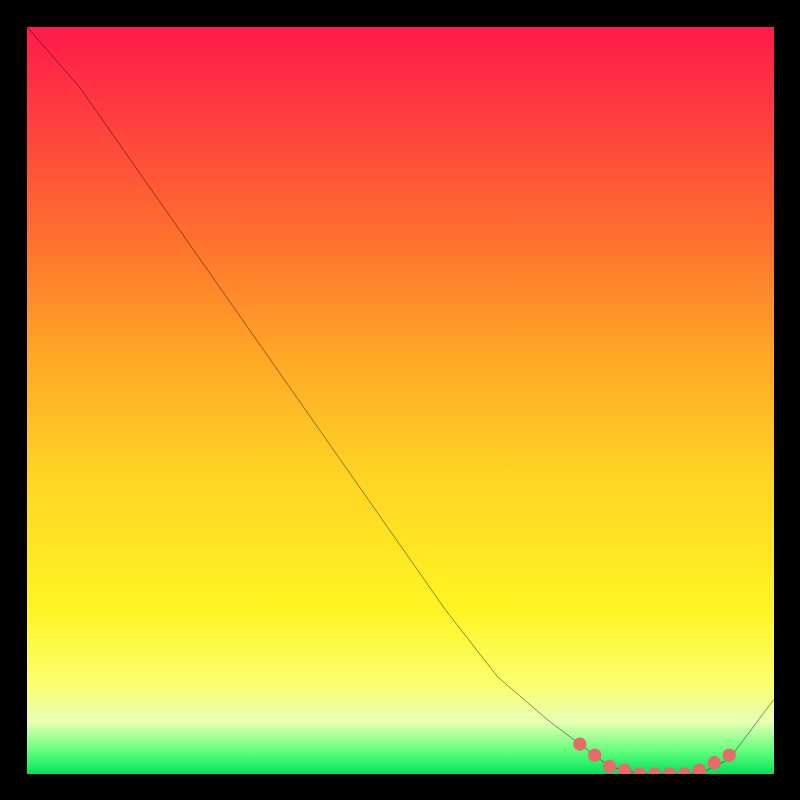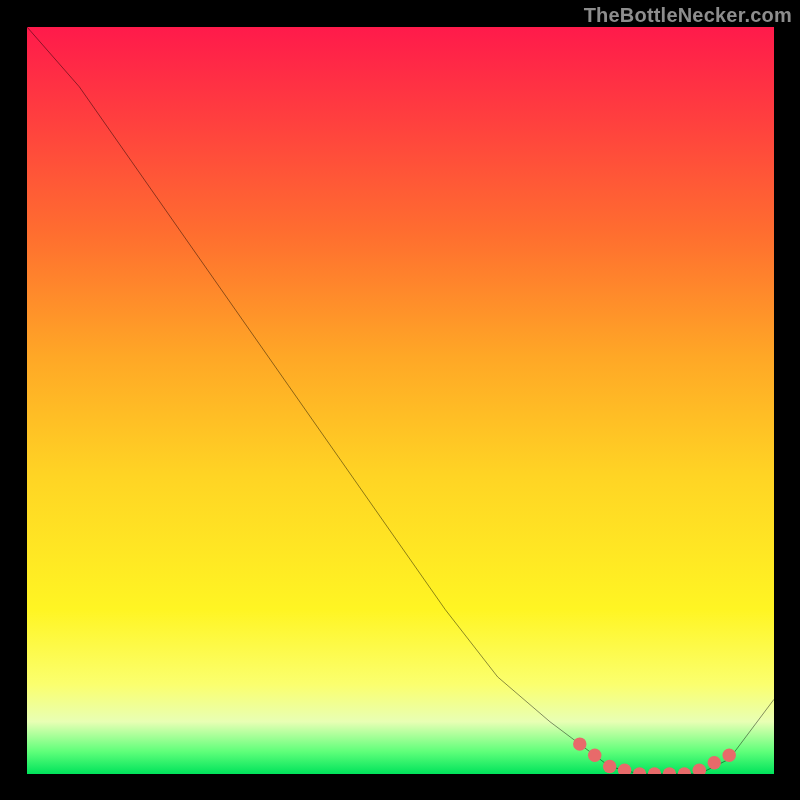--- a/index.html
+++ b/index.html
@@ -87,14 +87,13 @@
       <circle cx="82" cy="100" r="0.9"></circle>
       <circle cx="84" cy="100" r="0.9"></circle>
       <circle cx="86" cy="100" r="0.9"></circle>
       <circle cx="88" cy="100" r="0.9"></circle>
       <circle cx="90" cy="99.5" r="0.9"></circle>
       <circle cx="92" cy="98.5" r="0.9"></circle>
       <circle cx="94" cy="97.5" r="0.9"></circle>
     </g>
   </svg>
 
-  <div class="watermark">TheBottleNecker.com</div>
 </div>
 
 </body></html>

